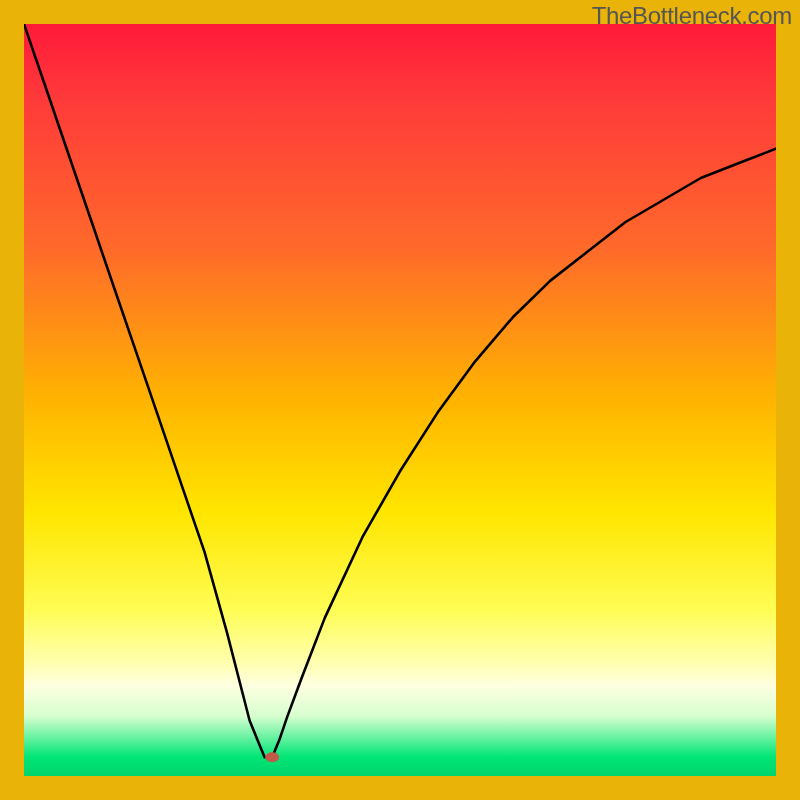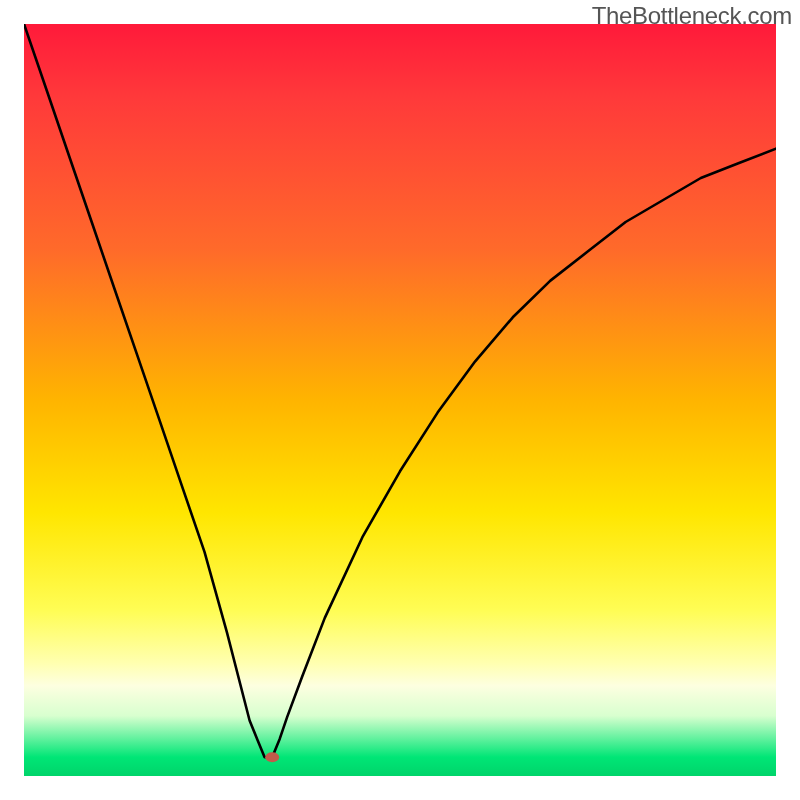--- a/index.html
+++ b/index.html
@@ -10,21 +10,21 @@
     background: #000;
     font-family: Arial, Helvetica, sans-serif;
     overflow: hidden;
   }
   .frame {
     position: absolute;
     left: 0;
     top: 0;
     width: 800px;
     height: 800px;
-    background: #ffffff;
+    background: #eab308;
   }
   .plot {
     position: absolute;
     left: 24px;
     top: 24px;
     width: 752px;
     height: 752px;
     
     background: linear-gradient(
       to bottom,

